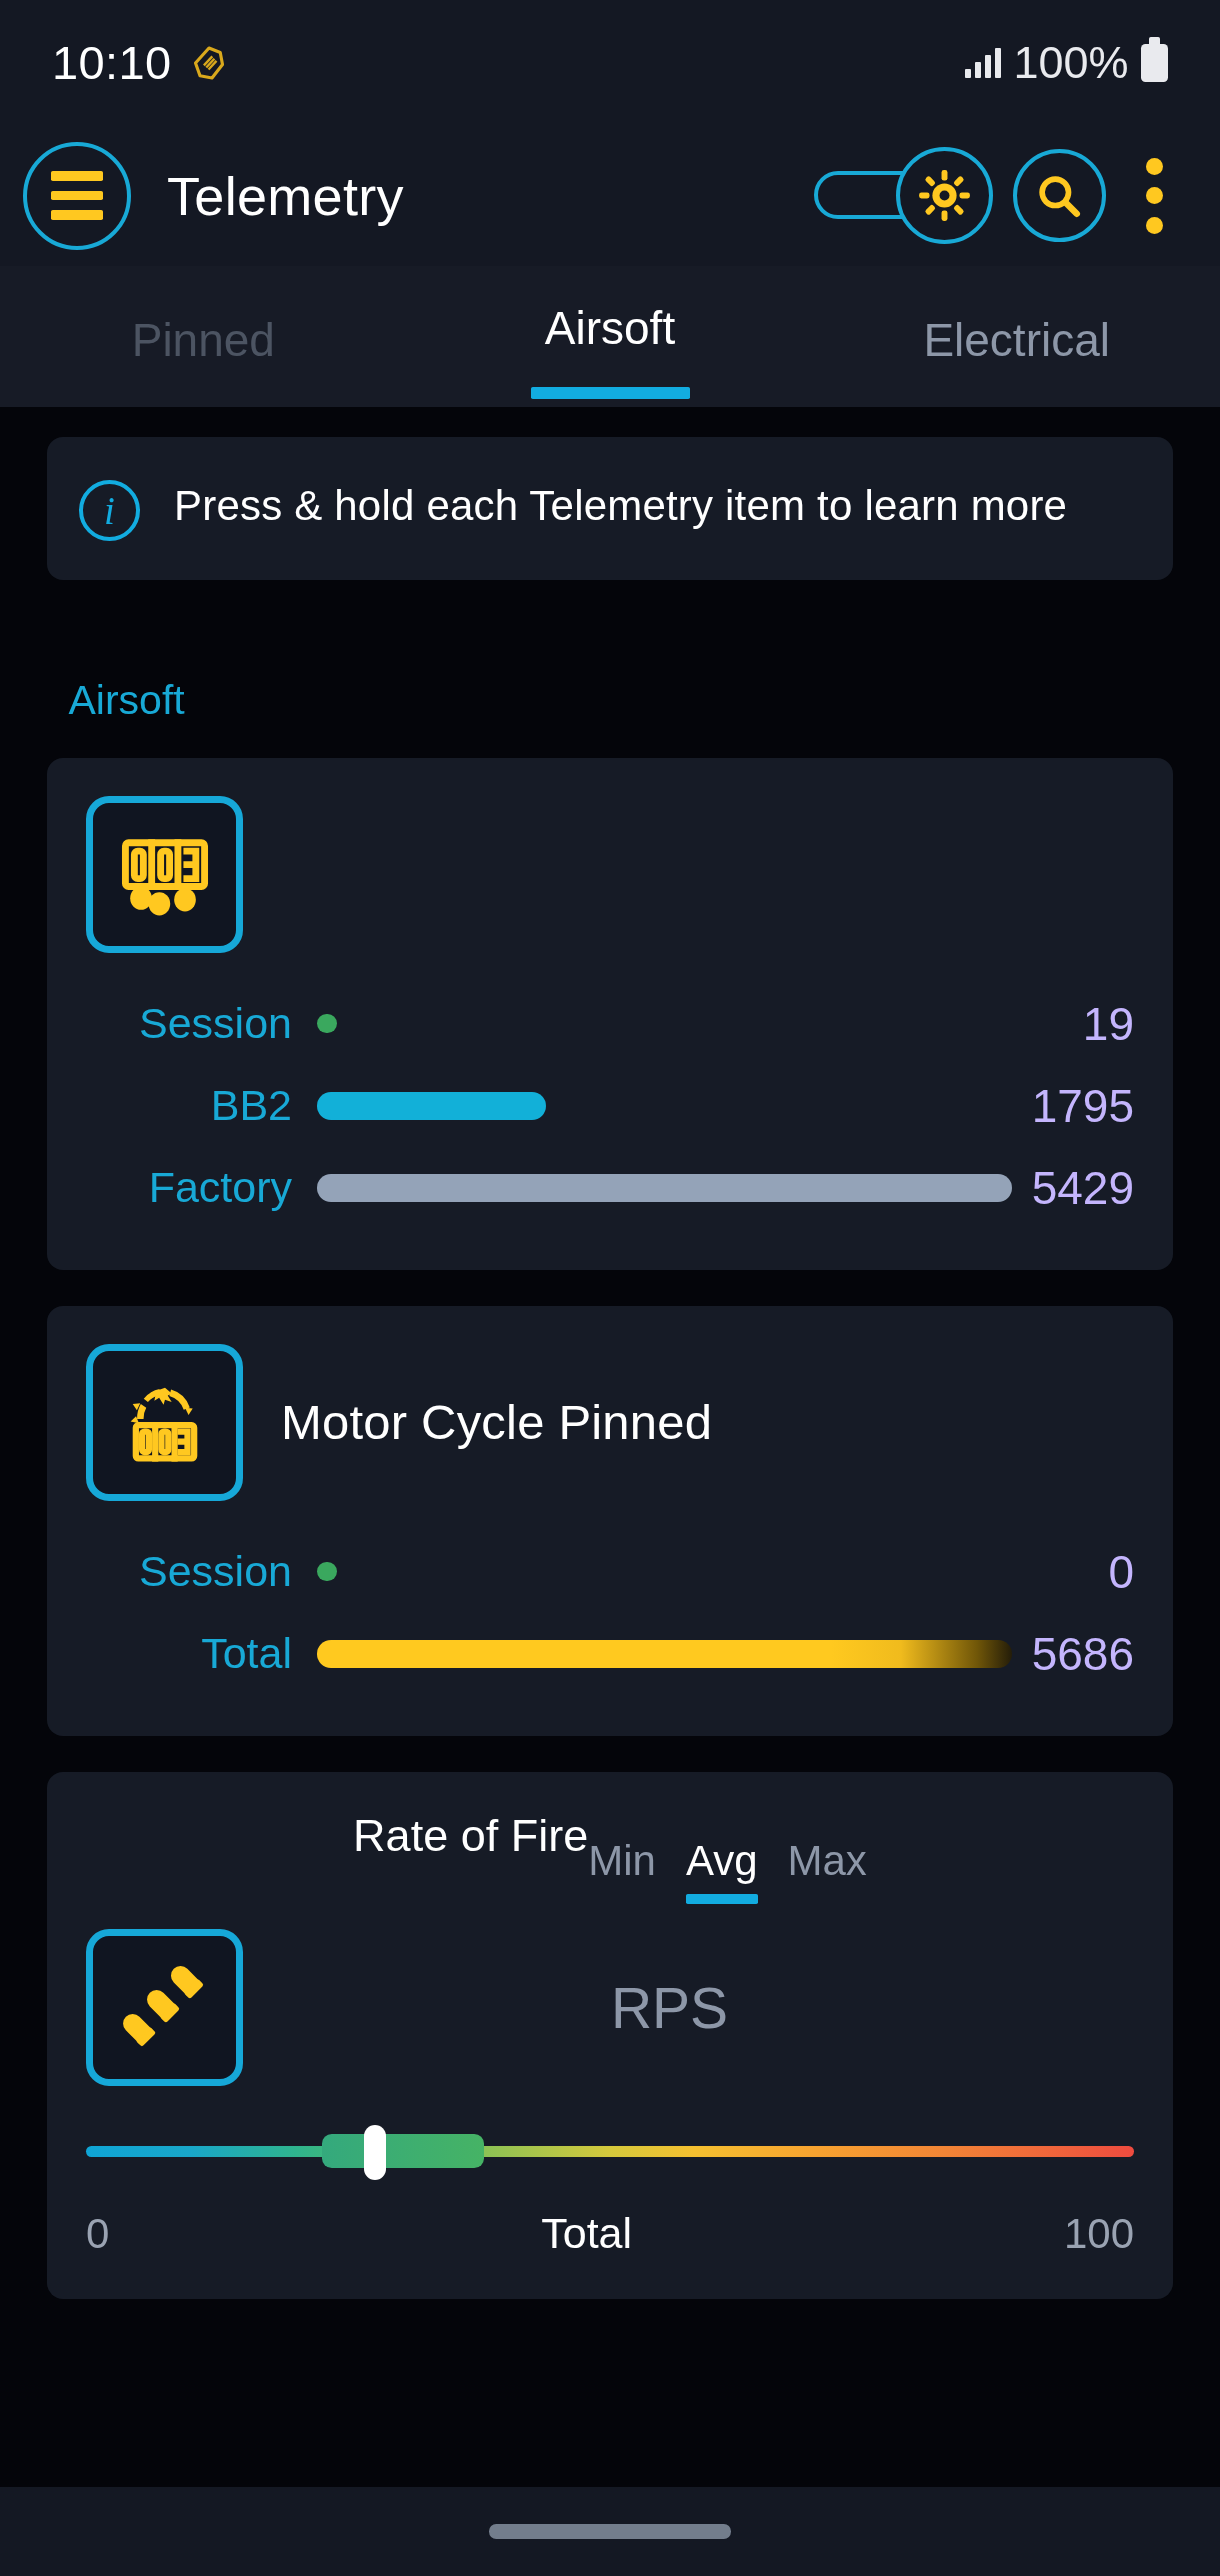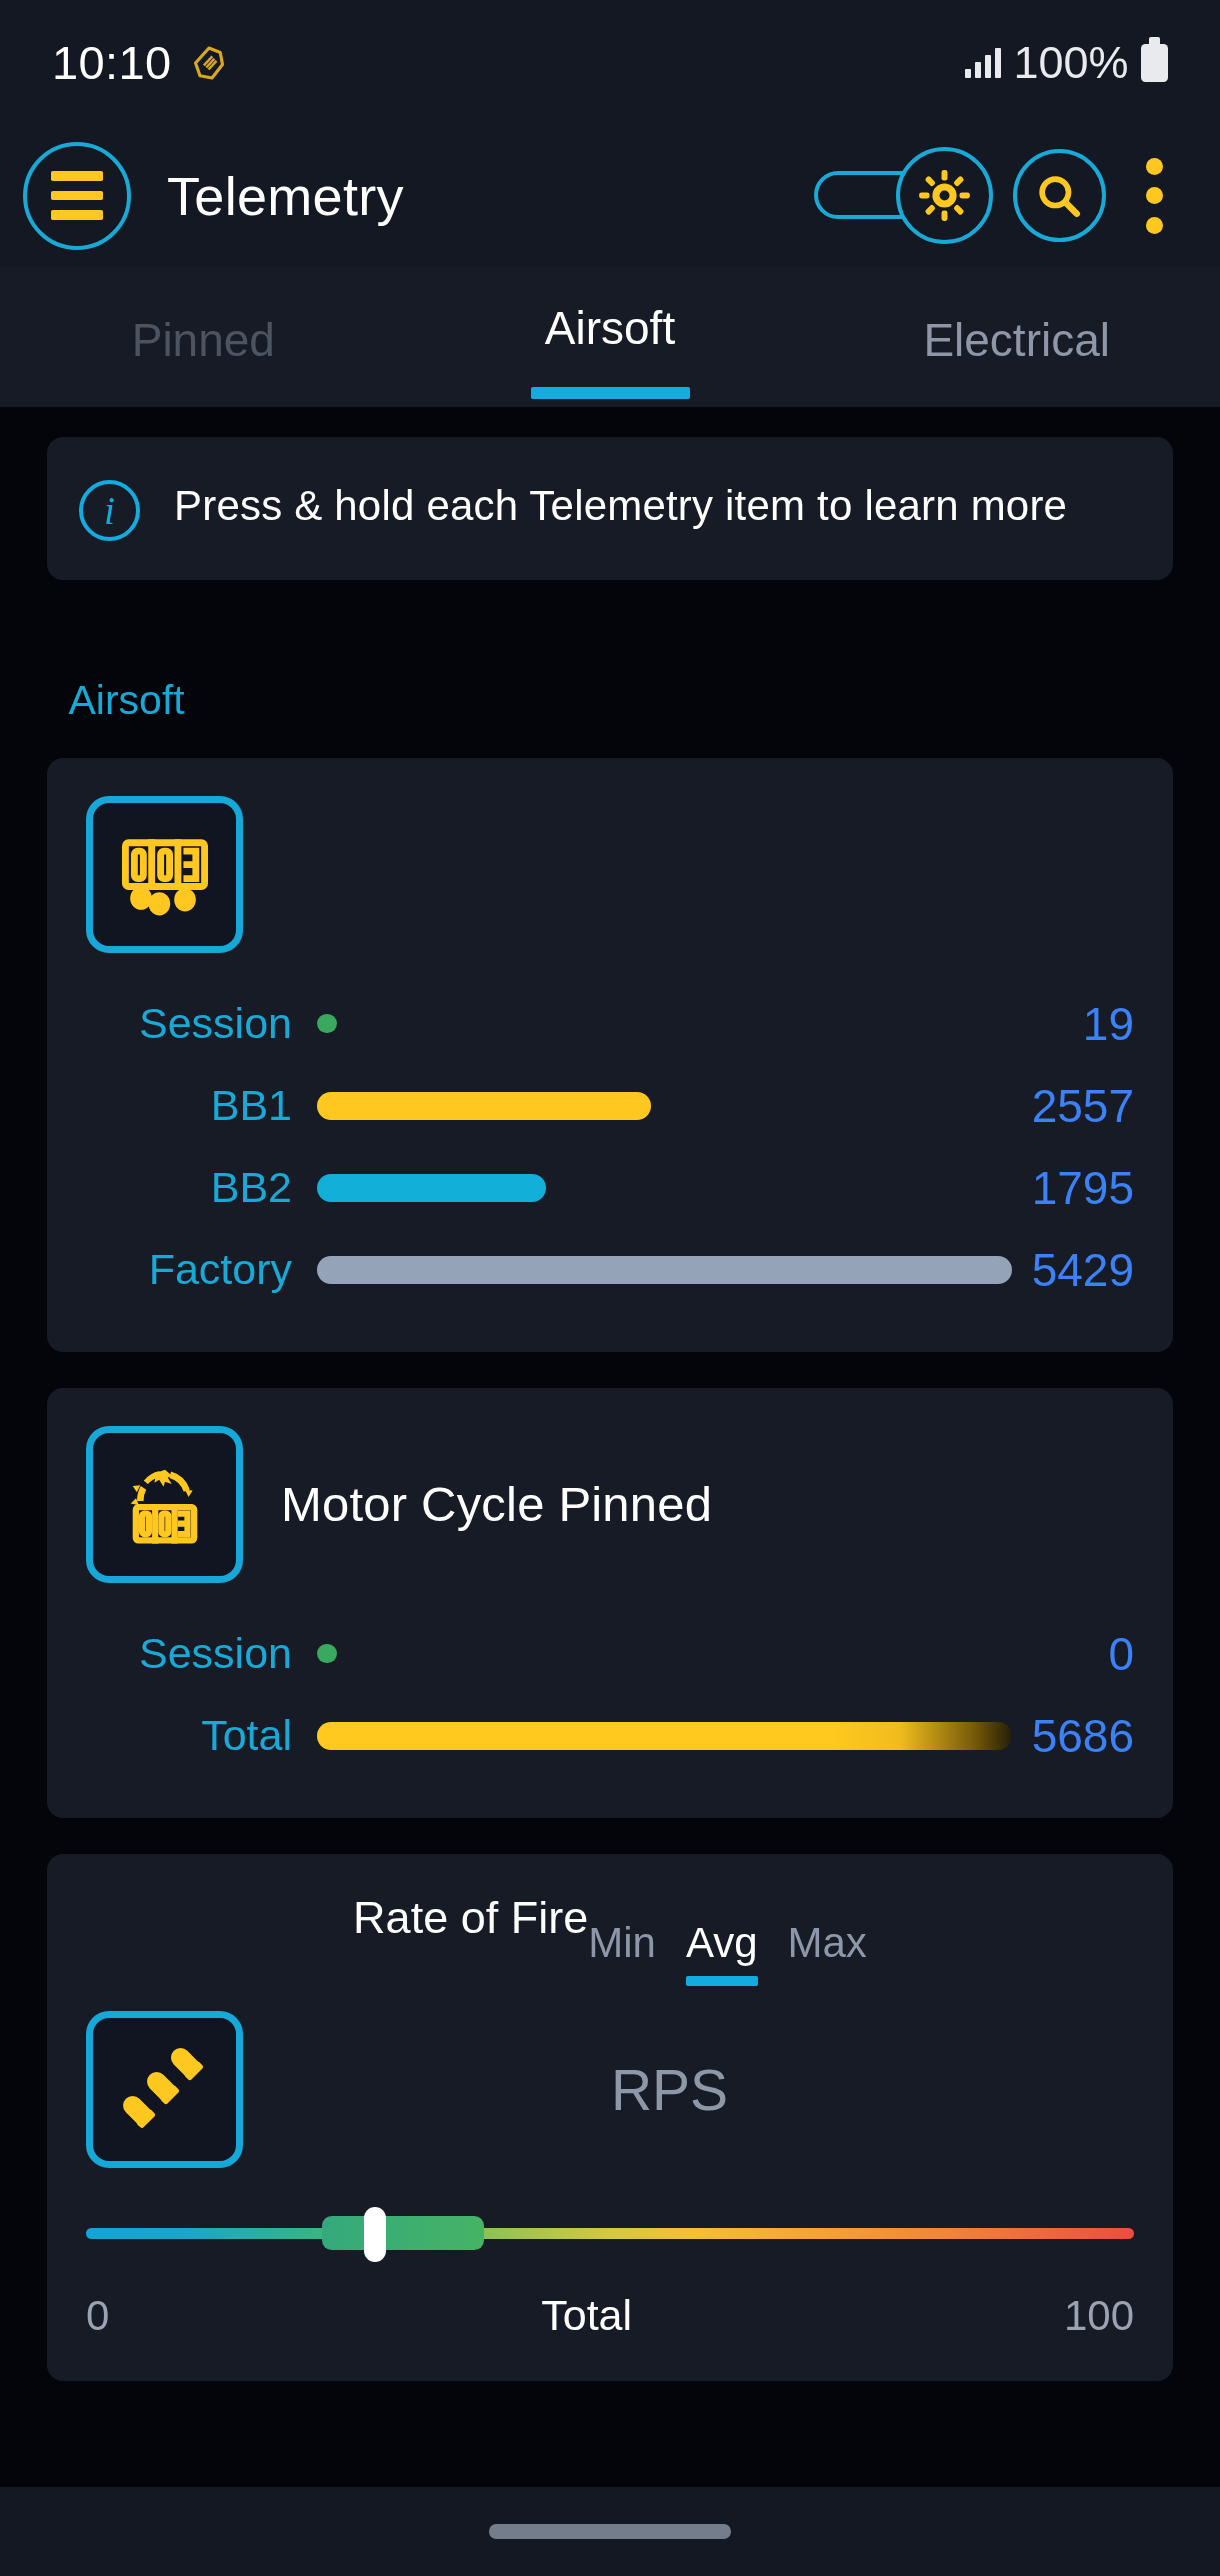--- a/index.html
+++ b/index.html
@@ -61,21 +61,21 @@
   .card{background:#161b26;border-radius:16px;padding:38px 39px 41px 39px;box-sizing:border-box;margin-bottom:36px;}
 
   .card-head{display:flex;align-items:center;gap:38px;}
   .sqico{width:157px;height:157px;border:7.2px solid #16a8d8;border-radius:23px;box-sizing:border-box;display:flex;align-items:center;justify-content:center;flex:0 0 auto;background:#101521;}
   .card-title{color:#ffffff;font-size:49px;letter-spacing:0.2px;}
 
   .rows{margin-top:30px;}
   .row{display:flex;align-items:center;height:82px;}
   .row-label{color:#18a9d6;font-size:43px;width:206px;text-align:right;flex:0 0 auto;}
   .row-mid{flex:1 1 auto;display:flex;align-items:center;padding-left:25px;box-sizing:border-box;}
-  .row-val{color:#3b82f6;font-size:46px;text-align:center;flex:0 0 auto;padding-left:19.7px;}
+  .row-val{color:#c4b5fd;font-size:46px;text-align:center;flex:0 0 auto;padding-left:19.7px;}
   .dot{width:19.7px;height:19.7px;border-radius:50%;background:#3aa85e;display:block;}
   .bar{height:28px;border-radius:14.3px;display:block;}
   .bar.y{background:#ffc820;}
   .bar.c{background:#12b0d8;}
   .bar.g{background:#94a3b8;}
   .bar.grad{background:linear-gradient(90deg,#ffc91f 0%,#ffc91f 74%,#f0bb1d 84%,#705608 95%,#241d09 100%);}
 
   
   .rof-top{display:flex;align-items:flex-start;justify-content:center;}
   .rof-title{color:#ffffff;font-size:45px;}
@@ -216,27 +216,20 @@
           </svg>
         </div>
       </div>
       <div class="rows">
         <div class="row">
           <div class="row-label">Session</div>
           <div class="row-mid">
               <span class="dot"></span>
             </div>
           <div class="row-val">19</div>
-        </div>
-        <div class="row">
-          <div class="row-label">BB1</div>
-          <div class="row-mid">
-              <span class="bar y" style="width:48%"></span>
-            </div>
-          <div class="row-val">2557</div>
         </div>
         <div class="row">
           <div class="row-label">BB2</div>
           <div class="row-mid">
               <span class="bar c" style="width:33%"></span>
             </div>
           <div class="row-val">1795</div>
         </div>
         <div class="row">
           <div class="row-label">Factory</div>

